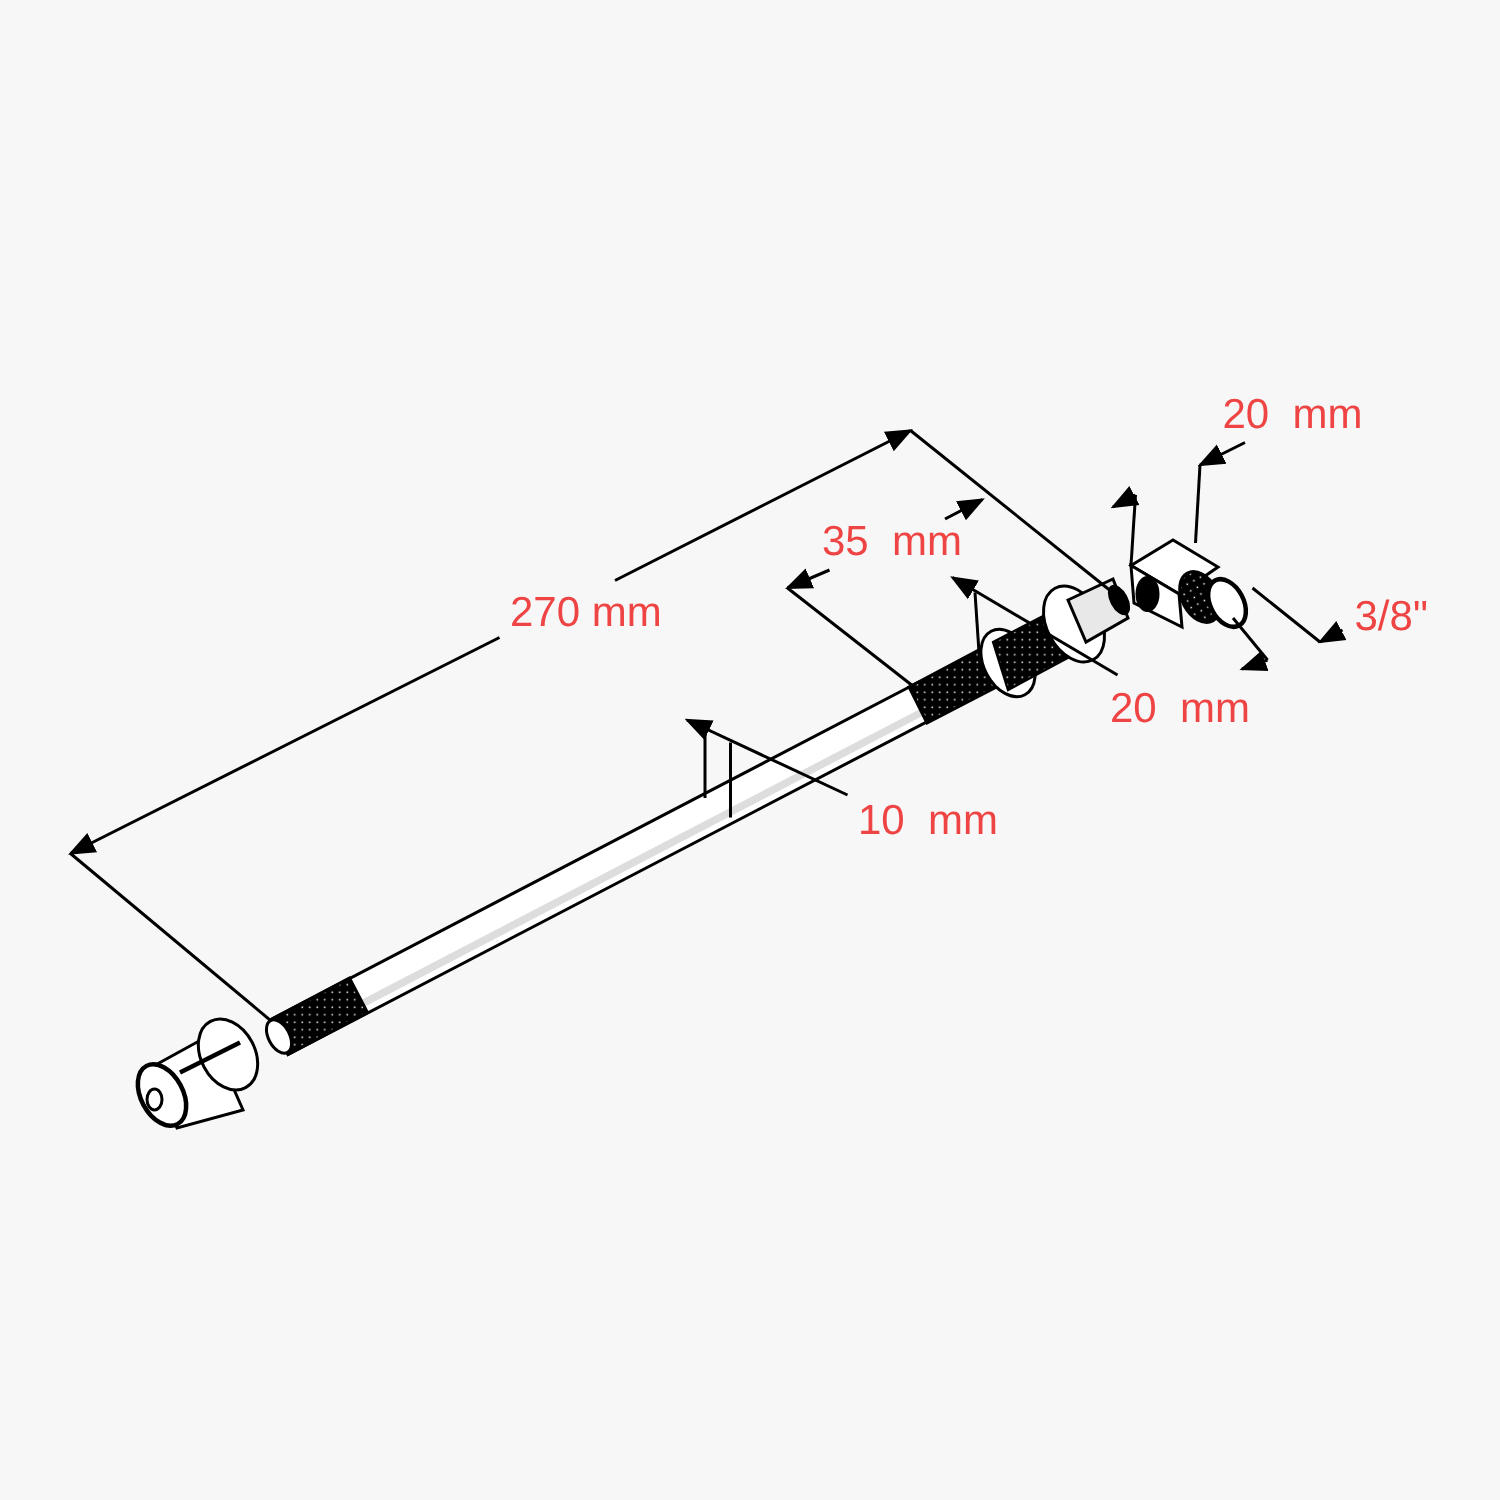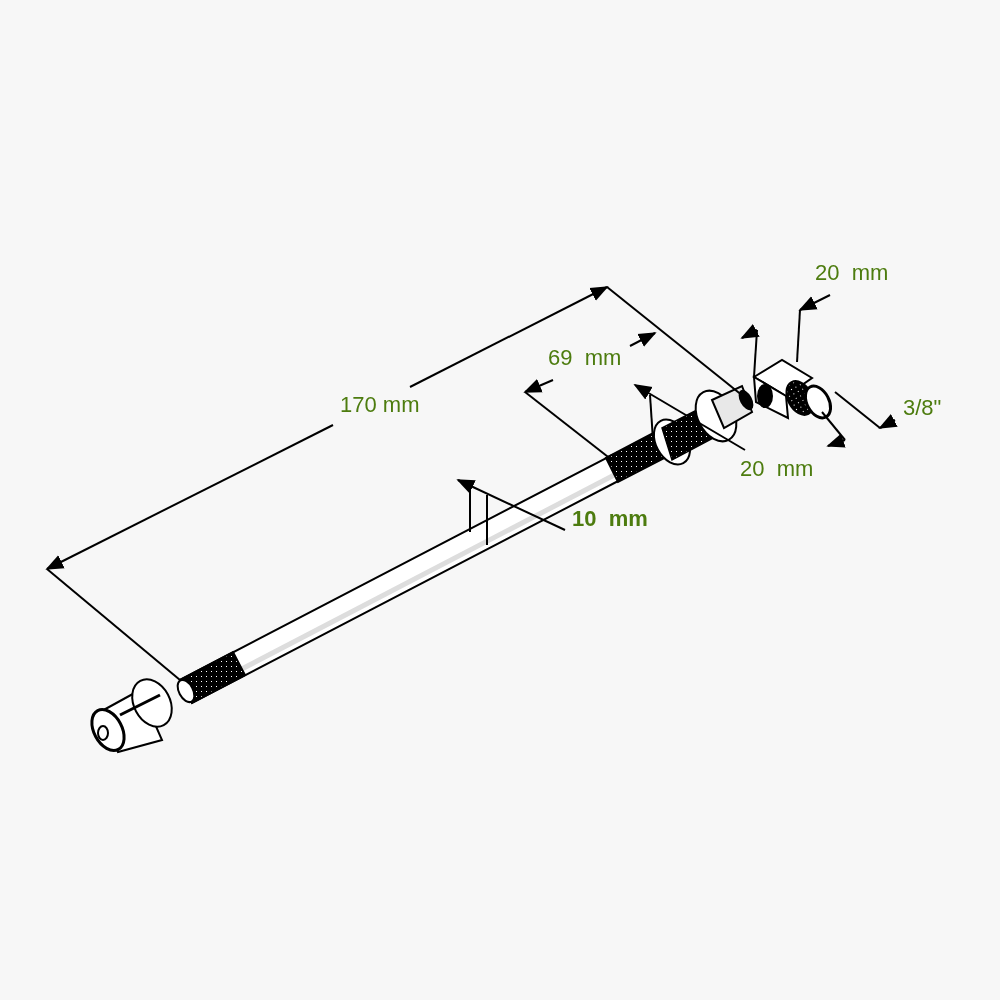--- a/index.html
+++ b/index.html
@@ -1,18 +1,18 @@
 <!DOCTYPE html>
 <html><head>
 <meta charset="utf-8">
 <style>
   html, body { margin:0; padding:0; }
   body { width:1000px; height:1000px; background:#f7f7f7; overflow:hidden; position:relative; }
   #stage { position:absolute; left:0; top:0; width:1000px; height:1000px; }
-  .dim-label { position:absolute; font-family:"Liberation Sans", sans-serif; font-size:22px; color:#4d7c0f; white-space:pre; line-height:1; }
+  .dim-label { position:absolute; font-family:"Liberation Sans", sans-serif; font-size:28px; color:#ef4444; white-space:pre; line-height:1; }
 </style>
 </head>
 <body>
 
 <div id="stage">
 <svg width="1000" height="1000" viewBox="0 0 1000 1000" xmlns="http://www.w3.org/2000/svg">
   <defs>
     <marker id="arr" viewBox="0 0 10 10" refX="9" refY="5" markerWidth="9" markerHeight="9" orient="auto-start-reverse">
       <path d="M0,1 L10,5 L0,9 z" fill="#000"></path>
     </marker>
@@ -84,19 +84,19 @@
     <line x1="830" y1="295" x2="800" y2="310" marker-end="url(#arr)"></line>
   </g>
   <g stroke="#000" stroke-width="2" fill="none">
     <line x1="822" y1="412" x2="845" y2="440"></line>
     <line x1="835" y1="392" x2="880" y2="428"></line>
     <line x1="828" y1="446" x2="845" y2="440" marker-start="url(#arr)"></line>
     <line x1="895" y1="420" x2="880" y2="428" marker-end="url(#arr)"></line>
   </g>
 </svg>
 
-<div class="dim-label" style="left:340px; top:394px;">170 mm</div>
-<div class="dim-label" style="left:548px; top:347px;">69  mm</div>
-<div class="dim-label" style="left:572px; top:508px;font-weight:bold;">10  mm</div>
+<div class="dim-label" style="left:340px; top:394px;">270 mm</div>
+<div class="dim-label" style="left:548px; top:347px;">35  mm</div>
+<div class="dim-label" style="left:572px; top:533px;">10  mm</div>
 <div class="dim-label" style="left:740px; top:458px;">20  mm</div>
 <div class="dim-label" style="left:815px; top:262px;">20  mm</div>
 <div class="dim-label" style="left:903px; top:397px;">3/8"</div>
 </div>
 
 </body></html>

